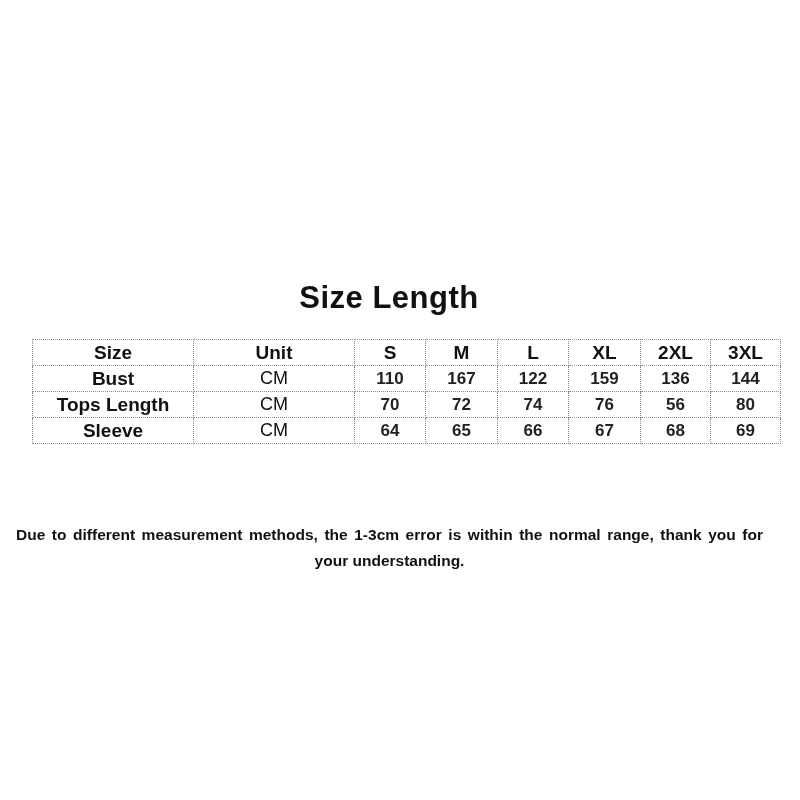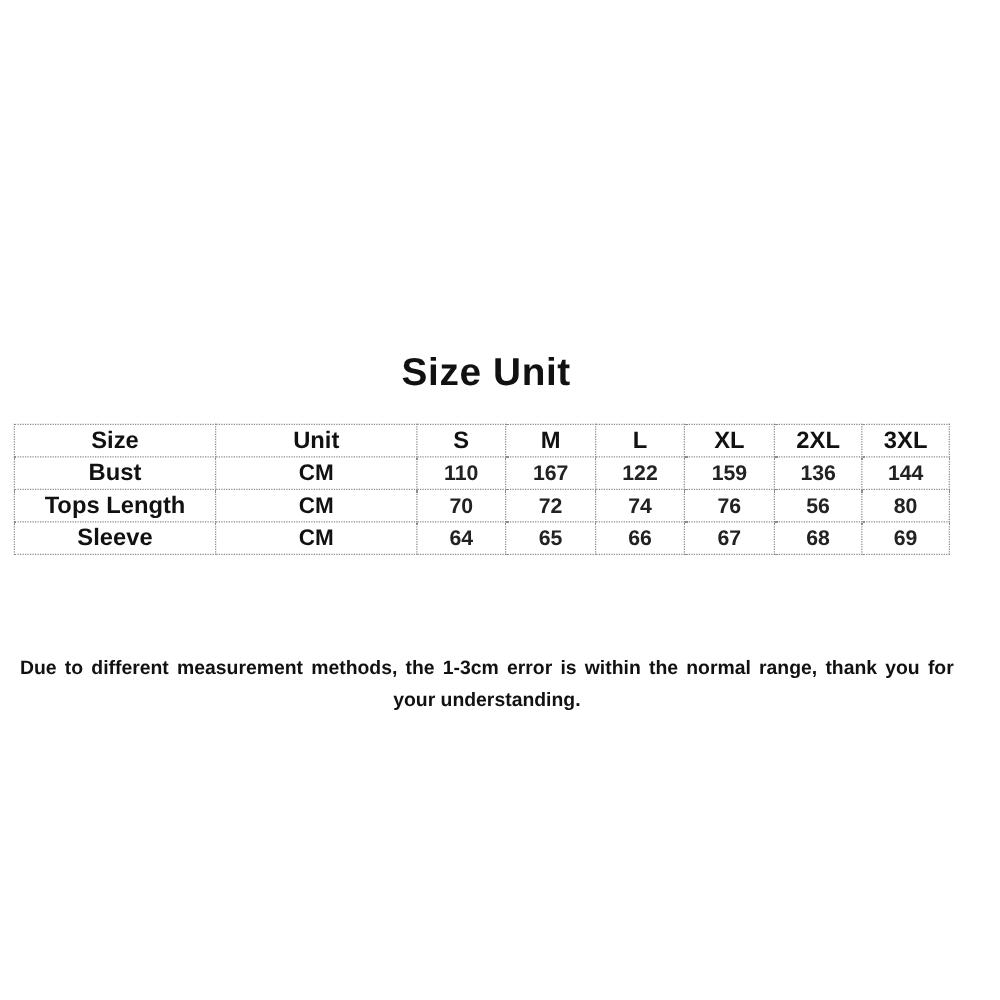--- a/index.html
+++ b/index.html
@@ -28,21 +28,21 @@
     text-align: center;
     font-size: 31px;
     font-weight: bold;
     letter-spacing: 0.5px;
     color: #111111;
     font-family: "Liberation Sans", sans-serif;
   }
   table.size-table {
     position: absolute;
     top: 339px;
-    left: 11px;
+    left: 32px;
     width: 748px;
     border-collapse: collapse;
     table-layout: fixed;
     font-family: "Liberation Sans", sans-serif;
   }
   .size-table th,
   .size-table td {
     border: 1px dotted #8c8c8c;
     height: 25px;
     padding: 0;
@@ -56,21 +56,21 @@
     font-weight: bold;
     color: #111111;
   }
   .size-table td.label-cell {
     font-size: 19px;
     font-weight: bold;
     color: #111111;
   }
   .size-table td.unit-cell {
     font-size: 18px;
-    font-weight: bold;
+    font-weight: normal;
     color: #111111;
   }
   .size-table td.value-cell {
     font-size: 17px;
     font-weight: bold;
     color: #222222;
   }
   .note {
     position: absolute;
     top: 477px;
@@ -92,21 +92,21 @@
   .note-line-rest {
     display: block;
     text-align: center;
   }
 </style>
 </head>
 <body>
 
 <div class="canvas">
 
-  <h1 class="title">Size Unit</h1>
+  <h1 class="title">Size Length</h1>
 
   <table class="size-table">
     <colgroup>
       <col style="width:161px">
       <col style="width:161px">
       <col style="width:71px">
       <col style="width:72px">
       <col style="width:71px">
       <col style="width:72px">
       <col style="width:70px">

